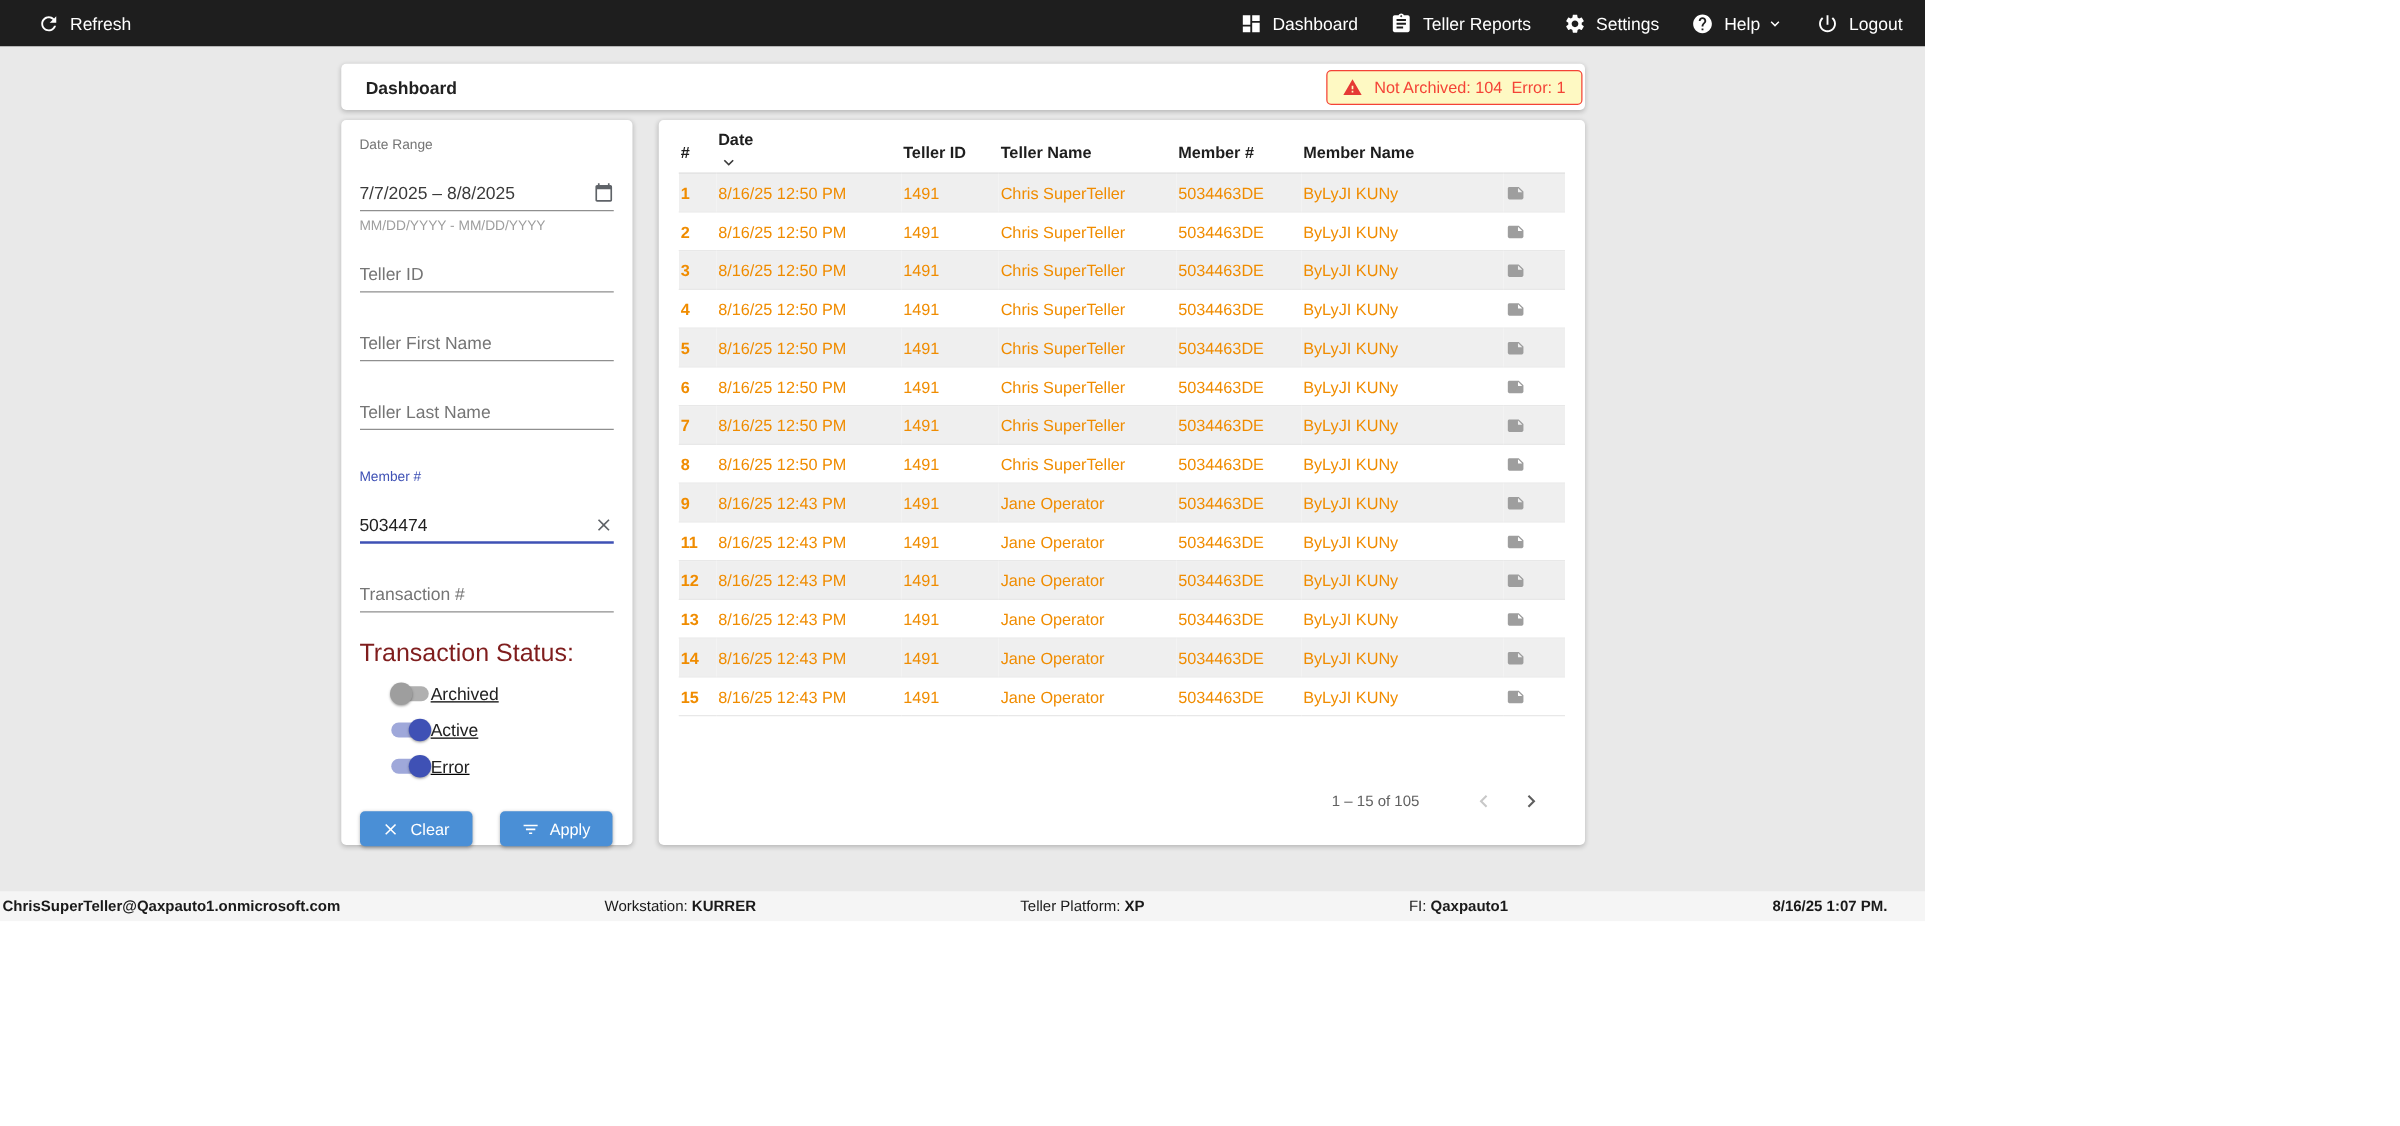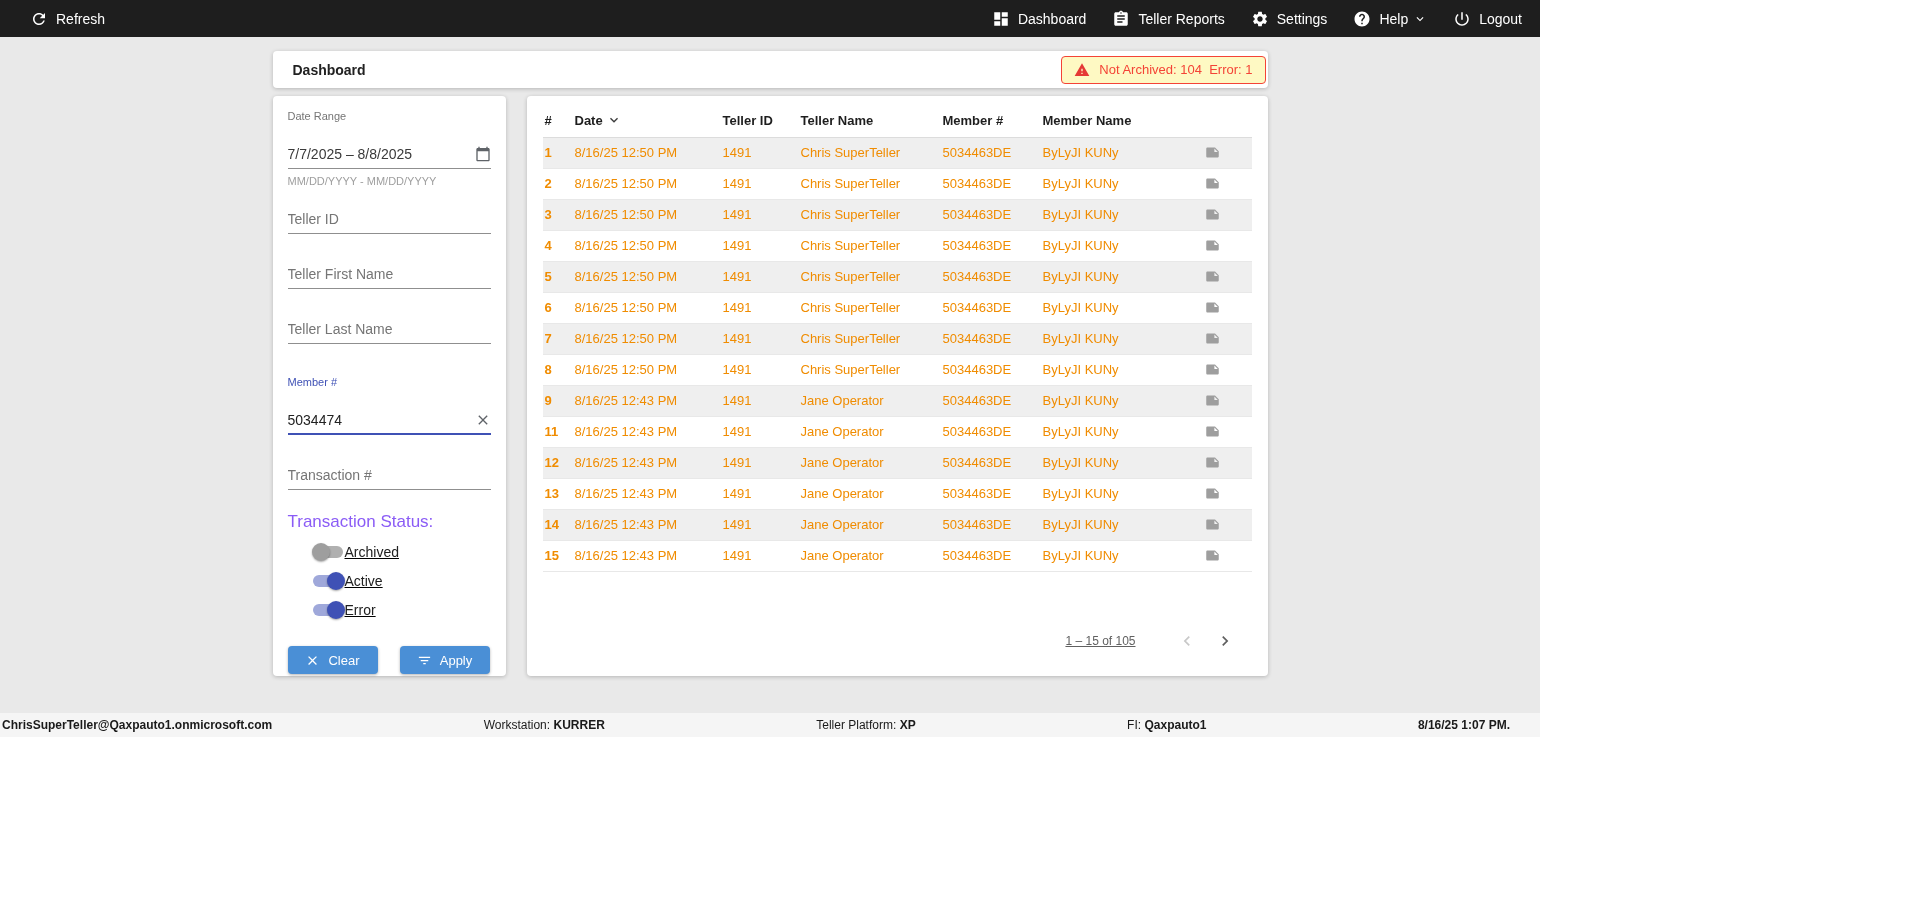--- a/index.html
+++ b/index.html
@@ -34,47 +34,47 @@
   .input-row input { flex:1; border:none; outline:none; background:transparent; font-family:"Liberation Sans", sans-serif; font-size:14px; color:#3a3a3a; min-width:0; }
   .input-row input::placeholder { color:#757575; opacity:1; }
   .input-row svg { width:16px; height:16px; fill:#5f6368; flex:0 0 auto; cursor:pointer; }
   .field.focused .field-label { color:#3f51b5; }
   .field.focused .input-row { border-bottom:2px solid #3f51b5; padding-bottom:5px; }
   .field.focused input { color:#212121; }
   .field-helper { font-size:11px; color:#9e9e9e; margin-top:6px; }
   .field-date { margin-bottom:24px; }
   .field-last { margin-bottom:22px; }
 
-  .status-label { font-size:17px; color:#8b5cf6; margin-bottom:8px; }
+  .status-label { font-size:20px; color:#7f1d1d; margin-bottom:8px; }
   .toggle-row { display:flex; align-items:center; gap:0; margin:11px 0 11px 24px; cursor:pointer;text-decoration:underline; }
   .switch { position:relative; width:33px; height:18px; flex:0 0 auto; cursor:pointer; }
   .switch .track { position:absolute; left:1px; top:3px; width:30px; height:12px; border-radius:7px; background:#b0b0b0; }
   .switch .thumb { position:absolute; left:0; top:0; width:18px; height:18px; border-radius:50%; background:#9e9e9e; box-shadow:0 1px 2px rgba(0,0,0,.35); }
   .switch.on .track { background:#9fa8da; }
   .switch.on .thumb { left:15px; background:#3f51b5; }
   .toggle-label { font-size:14px; color:#212121; }
 
   .btn-row { display:flex; gap:22px; margin-top:27px; }
   .btn { display:flex; align-items:center; justify-content:center; gap:8px; width:90px; height:28px; border:none; border-radius:4px; background:#4a8fd6; color:#fff; font-family:"Liberation Sans", sans-serif; font-size:13px; cursor:pointer; box-shadow:0 1px 3px rgba(0,0,0,.3); }
   .btn svg { width:15px; height:15px; fill:#fff; }
 
   
   .table-card { flex:1 1 auto; height:580px; padding:8px 16px 12px; display:flex; flex-direction:column; }
   table { width:100%; border-collapse:collapse; table-layout:fixed; }
   th { text-align:left; font-size:13px; font-weight:bold; color:#1e1e1e; height:33px; padding:0 2px; border-bottom:1px solid #dcdcdc; cursor:pointer; }
-  .th-flex { display:flex; align-items:center; gap:3px; }
+  .th-flex { display:flex; gap:3px;flex-direction:column; }
   .th-flex svg { width:16px; height:16px; fill:#3c3c3c; }
   td { font-size:13px; color:#f08c00; height:31px; padding:0 2px; border-bottom:1px solid #e8e8e8; overflow:hidden; white-space:nowrap; }
   tbody tr { cursor:pointer; }
   tbody tr:nth-child(odd) { background:#efefef; }
   td.num { font-weight:bold; }
   td.icon-cell svg { width:15px; height:15px; fill:#9e9e9e; display:block; cursor:pointer; }
 
   .paginator { margin-top:auto; display:flex; align-items:center; justify-content:flex-end; padding:0 14px 10px 0; color:#616161; font-size:12px; }
-  .paginator .range { margin-right:38px;text-decoration:underline; }
+  .paginator .range { margin-right:38px; }
   .paginator .chev { width:26px; height:26px; display:flex; align-items:center; justify-content:center; cursor:pointer; }
   .paginator .chev + .chev { margin-left:12px; }
   .paginator .chev svg { width:20px; height:20px; fill:#5f5f5f; }
   .paginator .chev.disabled svg { fill:#c8c8c8; }
 
   
   .footer { flex:0 0 24px; background:#f5f5f5; display:flex; align-items:center; justify-content:space-between; font-size:12px; color:#1a1a1a; padding:0 30px 0 2px; }
   .footer b { font-weight:bold; }
 </style>
 </head>

